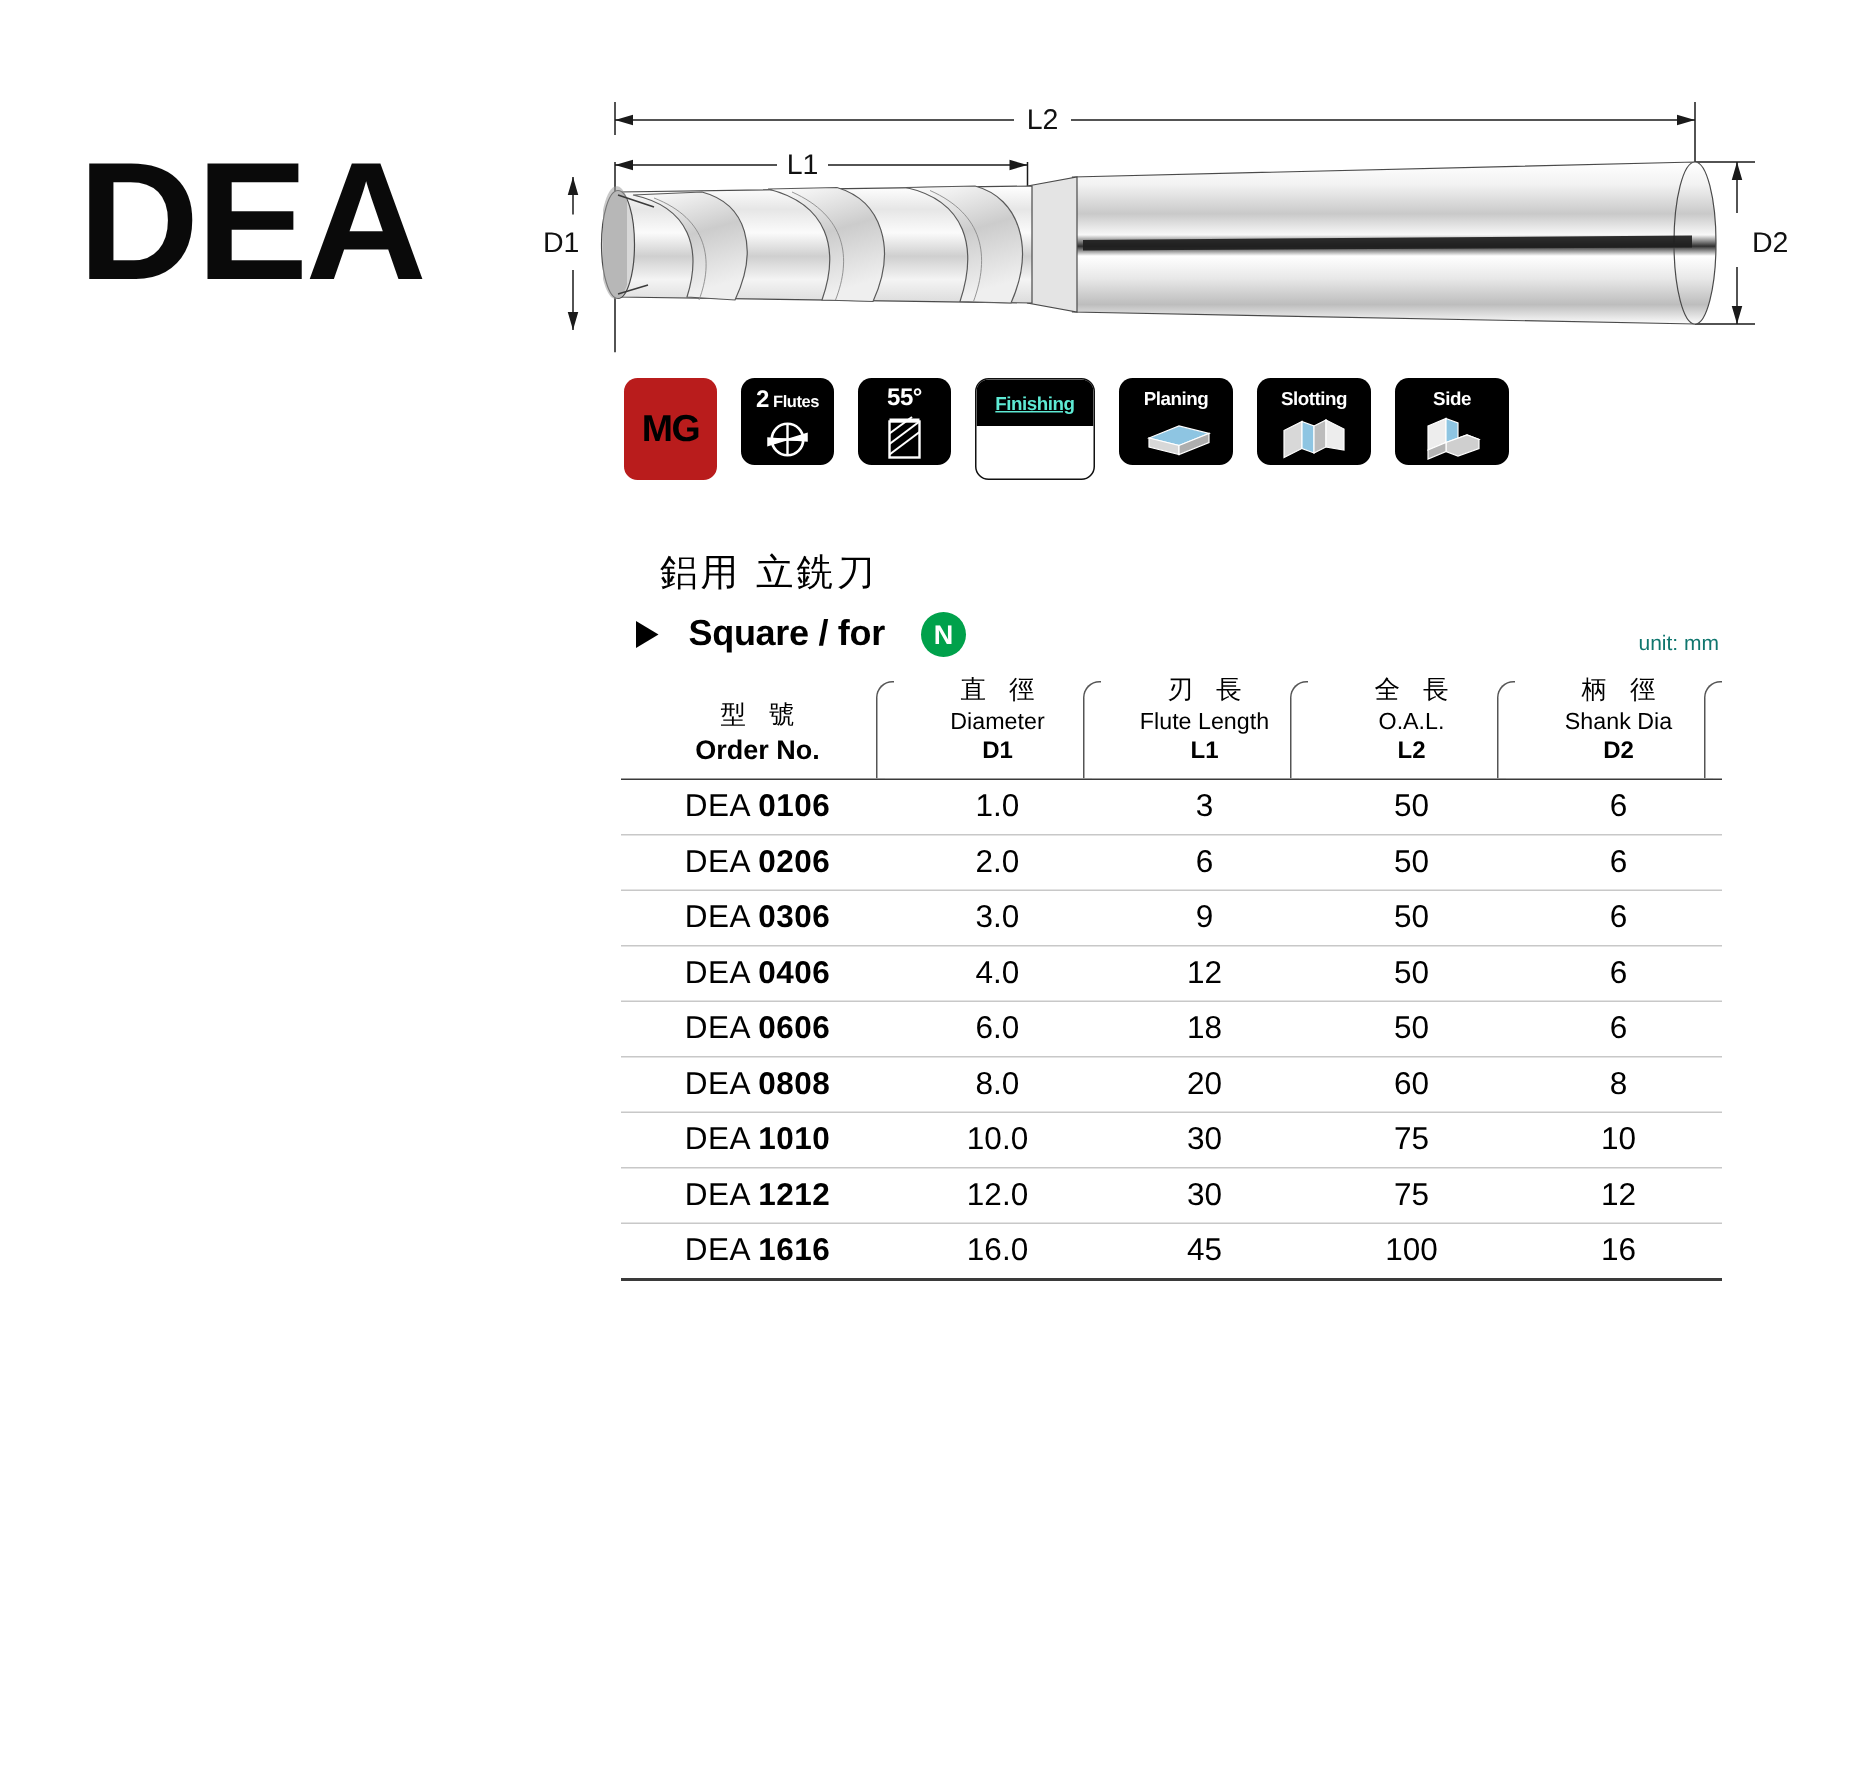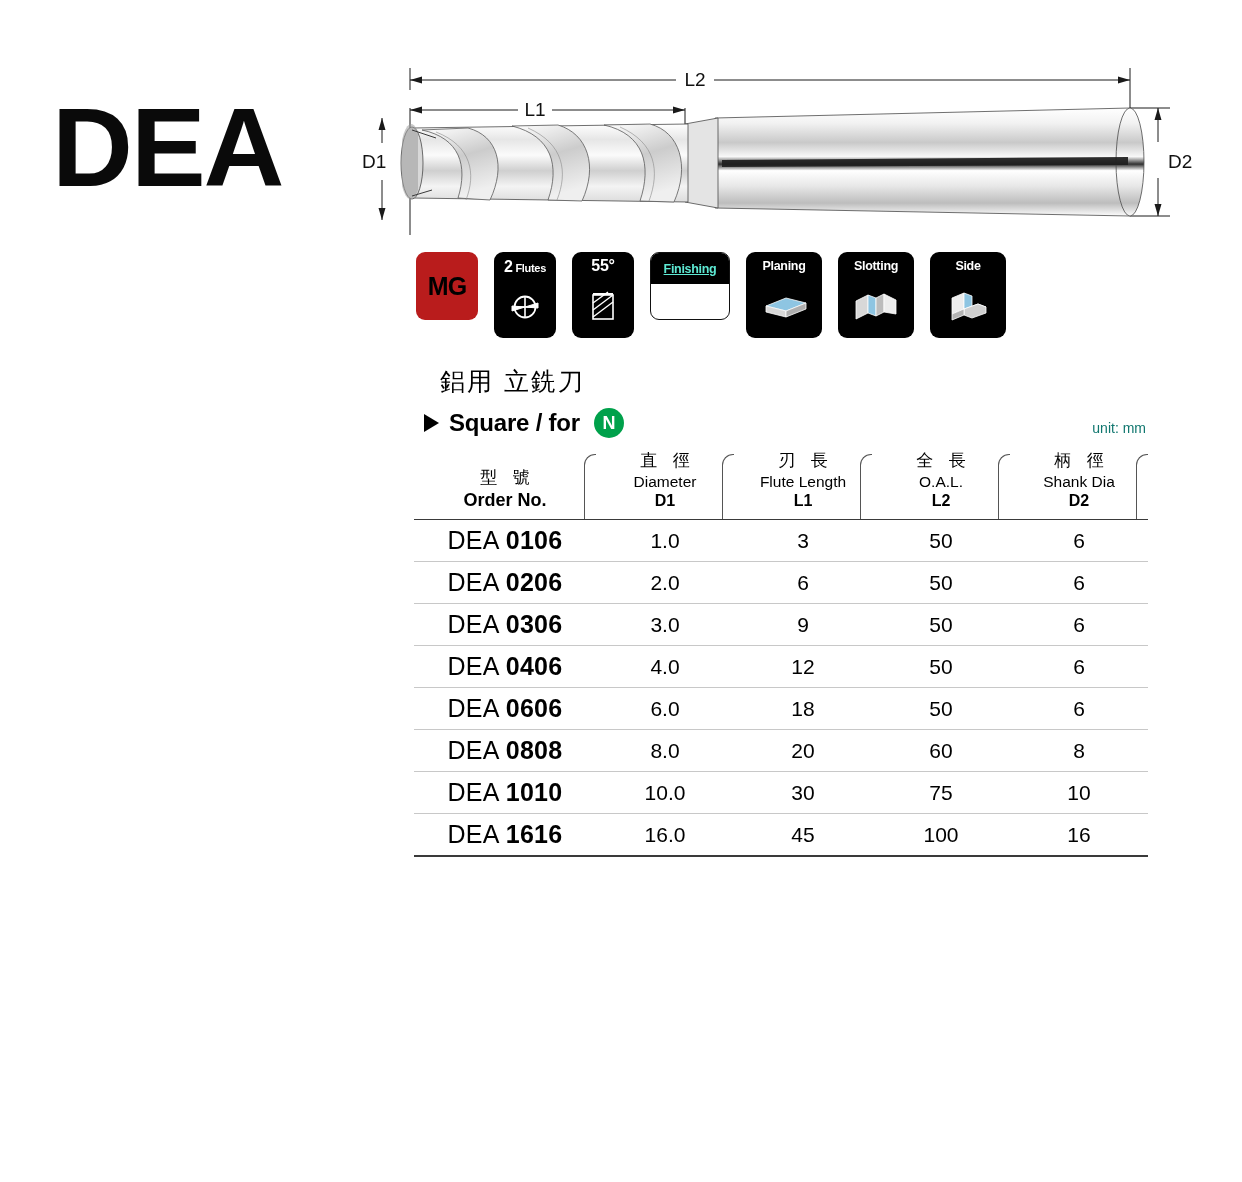--- a/index.html
+++ b/index.html
@@ -42,21 +42,21 @@
     position: absolute;
     left: 416px;
     top: 252px;
     height: 76px;
     display: flex;
     align-items: flex-start;
     gap: 16px;
   }
   .badge {
     width: 62px;
-    height: 86px;
+    height: 58px;
     border-radius: 9px;
     background: #000;
     color: #fff;
     position: relative;
     display: flex;
     flex-direction: column;
     align-items: center;
     overflow: hidden;
     flex: none;
   }
@@ -120,21 +120,21 @@
     font-size: 25px;
     font-family: "DejaVu Serif", serif;
     letter-spacing: 2px;
   }
   #type-line {
     position: absolute;
     left: 424px;
     top: 408px;
     display: flex;
     align-items: center;
-    gap: 10px;
+    gap: 20px;
   }
   #type-line .tri {
     width: 0; height: 0;
     border-left: 15px solid #000;
     border-top: 9px solid transparent;
     border-bottom: 9px solid transparent;
   }
   #type-line .type-text {
     font-size: 24px;
     font-weight: bold;
@@ -210,21 +210,21 @@
     border-top-left-radius: 11px;
     pointer-events: none;
   }
   #spec-table td {
     text-align: center;
     font-size: 21px;
     padding: 6px 0;
     border-bottom: 1.2px solid #c8c8c8;
   }
   #spec-table td.order {
-    font-size: 25px;
+    font-size: 21px;
     text-align: center;
     letter-spacing: 0.3px;
   }
   #spec-table td.order b { font-weight: bold; }
   #spec-table tr.group-end td { border-bottom: 1.8px solid #3a3a3a; }
   #spec-table tr.last td { border-bottom: 2.4px solid #3a3a3a; }
 
   .col-order { width: 182px; }
   .col-d1    { width: 138px; }
   .col-l1    { width: 138px; }
@@ -507,20 +507,27 @@
         <td>60</td>
         <td>8</td>
       </tr>
       <tr>
         <td class="order"><span>DEA</span> <b>1010</b></td>
         <td>10.0</td>
         <td>30</td>
         <td>75</td>
         <td>10</td>
       </tr>
+      <tr>
+        <td class="order"><span>DEA</span> <b>1212</b></td>
+        <td>12.0</td>
+        <td>30</td>
+        <td>75</td>
+        <td>12</td>
+      </tr>
       <tr class="last">
         <td class="order"><span>DEA</span> <b>1616</b></td>
         <td>16.0</td>
         <td>45</td>
         <td>100</td>
         <td>16</td>
       </tr>
     </tbody>
 </table>
 

